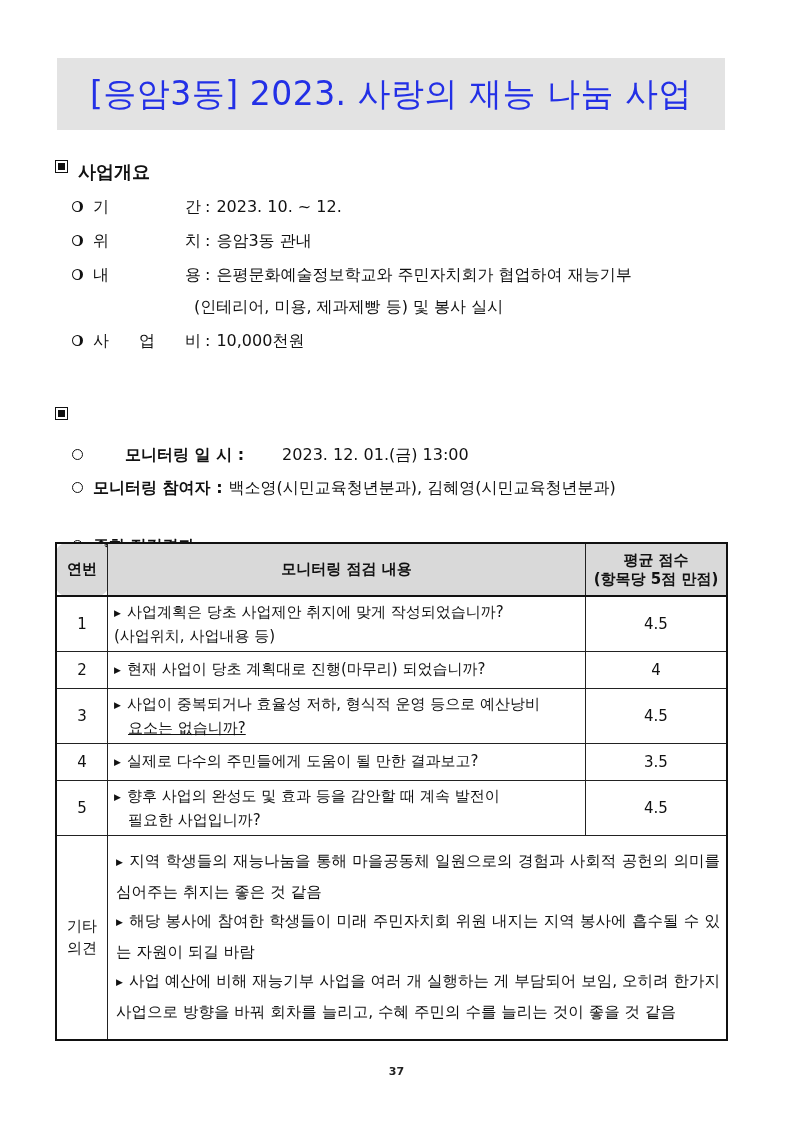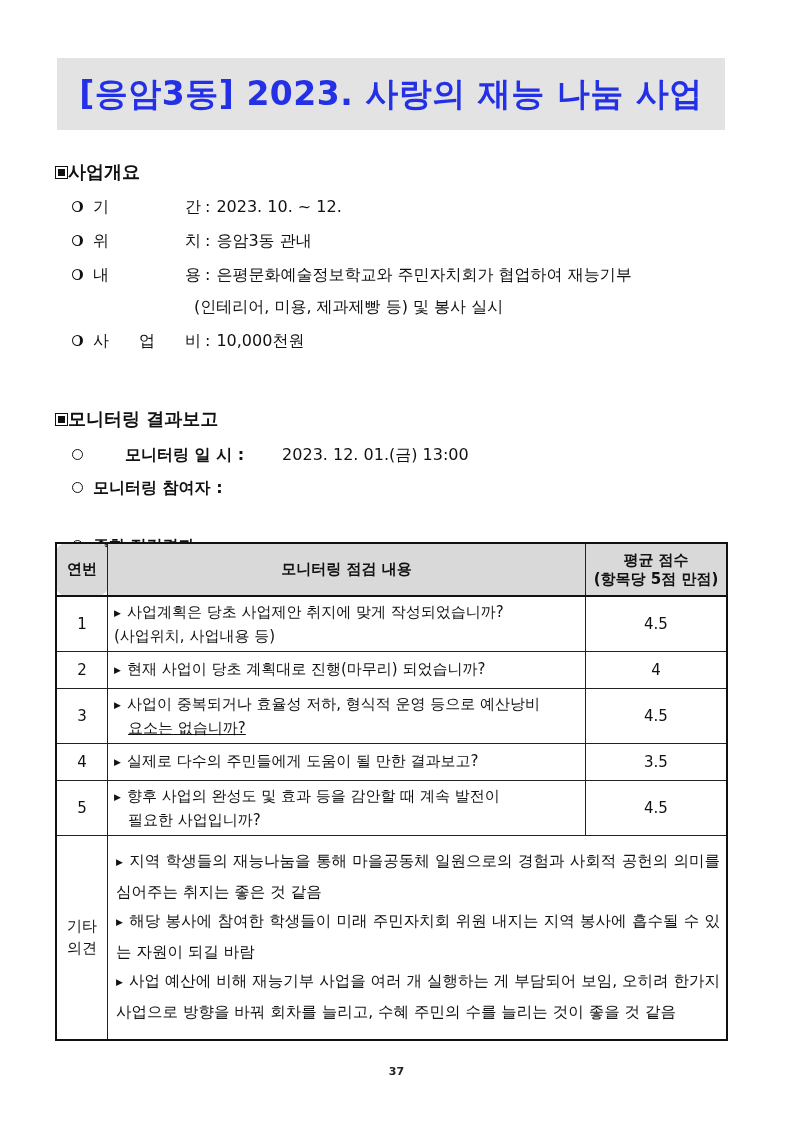--- a/index.html
+++ b/index.html
@@ -1,19 +1,19 @@
 <!DOCTYPE html>
 <html><head>
 <meta charset="utf-8">
 <style>
   html, body { margin:0; padding:0; background:#ffffff; }
   body { width:793px; height:1121px; position:relative; font-family:"DejaVu Sans", "Liberation Sans", sans-serif; color:#111; overflow:hidden; }
   .title-box { position:absolute; left:57px; top:58px; width:668px; height:72px; background:#e3e3e3; display:flex; align-items:center; justify-content:center; }
-  .title-box .title { color:#2330e6; font-weight:bold; font-size:33px; letter-spacing:0.5px; font-family:"DejaVu Sans", sans-serif; }
-  .section-head { position:absolute; left:55px; font-weight:bold; font-size:18px; display:flex; align-items:center; }
+  .title-box .title { color:#2330e6; font-weight:normal; font-size:33px; letter-spacing:0.5px; font-family:"DejaVu Sans", sans-serif; }
+  .section-head { position:absolute; left:55px; font-weight:bold; font-size:18px; display:flex; gap:10px; }
   .sq-icon { width:13px; height:13px; border:1.5px solid #111; display:inline-flex; align-items:center; justify-content:center; box-sizing:border-box; }
   .sq-icon::after { content:""; width:7px; height:7px; background:#111; }
   .line { position:absolute; left:72px; font-size:16px; display:flex; align-items:baseline; white-space:nowrap; }
   .circ-icon { display:inline-block; width:11px; height:11px; border-radius:50%; border:1.6px solid #111; box-sizing:border-box; margin-right:10px; position:relative; top:0px; }
   .circ-icon.shadow { border-right-width:3px; }
   .lbl-wrap { display:inline-flex; width:108px; justify-content:space-between; }
   .colon { margin:0 6px 0 4px; }
   .bold { font-weight:bold; }
   table.result { position:absolute; left:55px; top:542px; width:673px; border-collapse:collapse; font-size:15px; }
   table.result td, table.result th { border:1px solid #222; padding:0; }
@@ -78,32 +78,32 @@
     <span>사</span>
       <span>업</span>
       <span>비</span>
   </span>
   <span class="colon">:</span>
   <span>10,000천원</span>
 </div>
 
 <div class="section-head" style="top:407px;">
   <span class="sq-icon"></span>
-  <span>모니터링 결과보고</span>
 </div>
 
 <div class="line" style="top:445px;gap:32px;">
   <span class="circ-icon"></span>
   <span class="bold">모니터링 일 시 :</span>
   <span style="margin-left:6px;">2023. 12. 01.(금) 13:00</span>
 </div>
 
 <div class="line" style="top:478px;">
   <span class="circ-icon"></span>
   <span class="bold">모니터링 참여자 :</span>
+  <span style="margin-left:6px;">백소영(시민교육청년분과), 김혜영(시민교육청년분과)</span>
 </div>
 
 <div class="line" style="top:536px;text-align:center;">
   <span class="circ-icon"></span>
   <span class="bold">종합 점검결과</span>
 </div>
 
 <table class="result">
   <tbody>
       <tr class="hdr" style="height:53px;">

